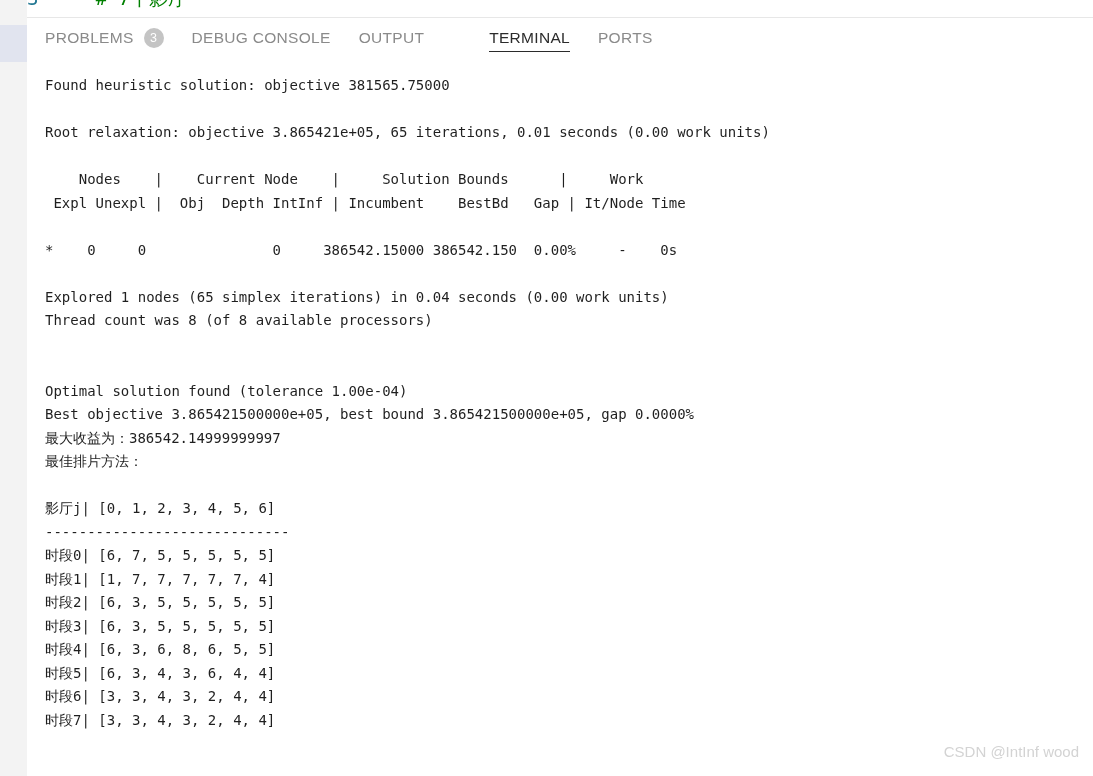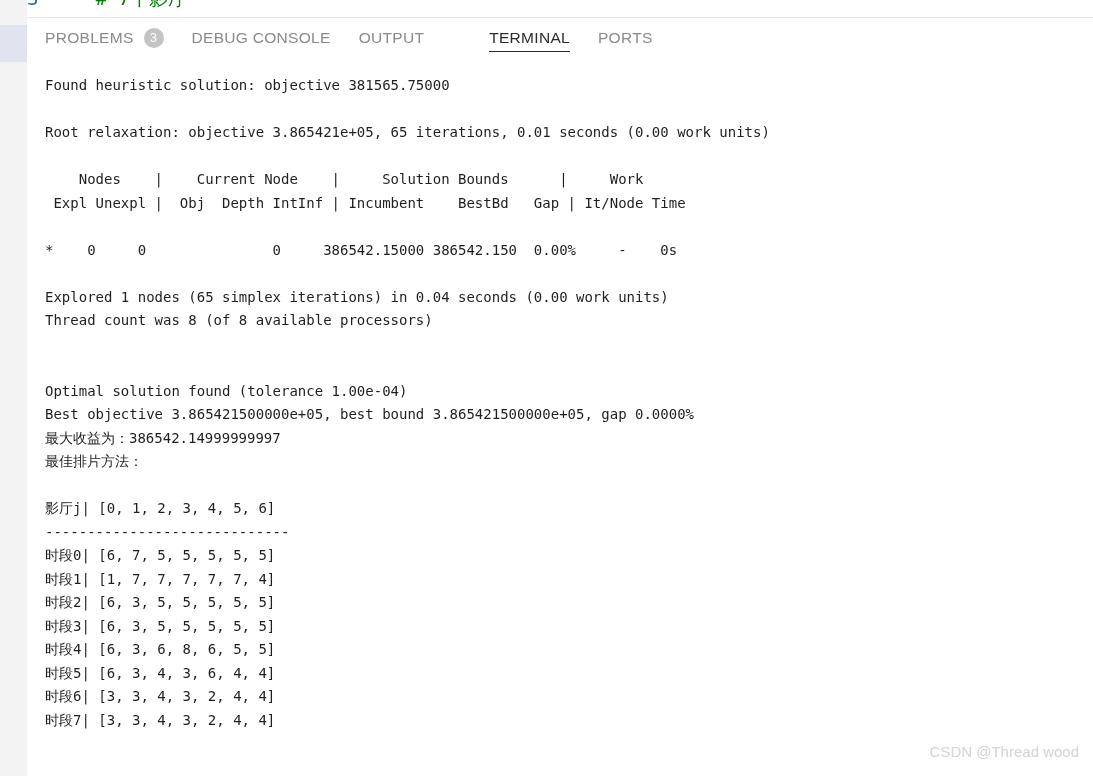--- a/index.html
+++ b/index.html
@@ -189,15 +189,15 @@
       <div class="term-line">时段0| [6, 7, 5, 5, 5, 5, 5]</div>
       <div class="term-line">时段1| [1, 7, 7, 7, 7, 7, 4]</div>
       <div class="term-line">时段2| [6, 3, 5, 5, 5, 5, 5]</div>
       <div class="term-line">时段3| [6, 3, 5, 5, 5, 5, 5]</div>
       <div class="term-line">时段4| [6, 3, 6, 8, 6, 5, 5]</div>
       <div class="term-line">时段5| [6, 3, 4, 3, 6, 4, 4]</div>
       <div class="term-line">时段6| [3, 3, 4, 3, 2, 4, 4]</div>
       <div class="term-line">时段7| [3, 3, 4, 3, 2, 4, 4]</div>
     </div>
 
-  <div class="watermark">CSDN @Thread wood</div>
+  <div class="watermark">CSDN @IntInf wood</div>
 
 </div>
 
 </body></html>

